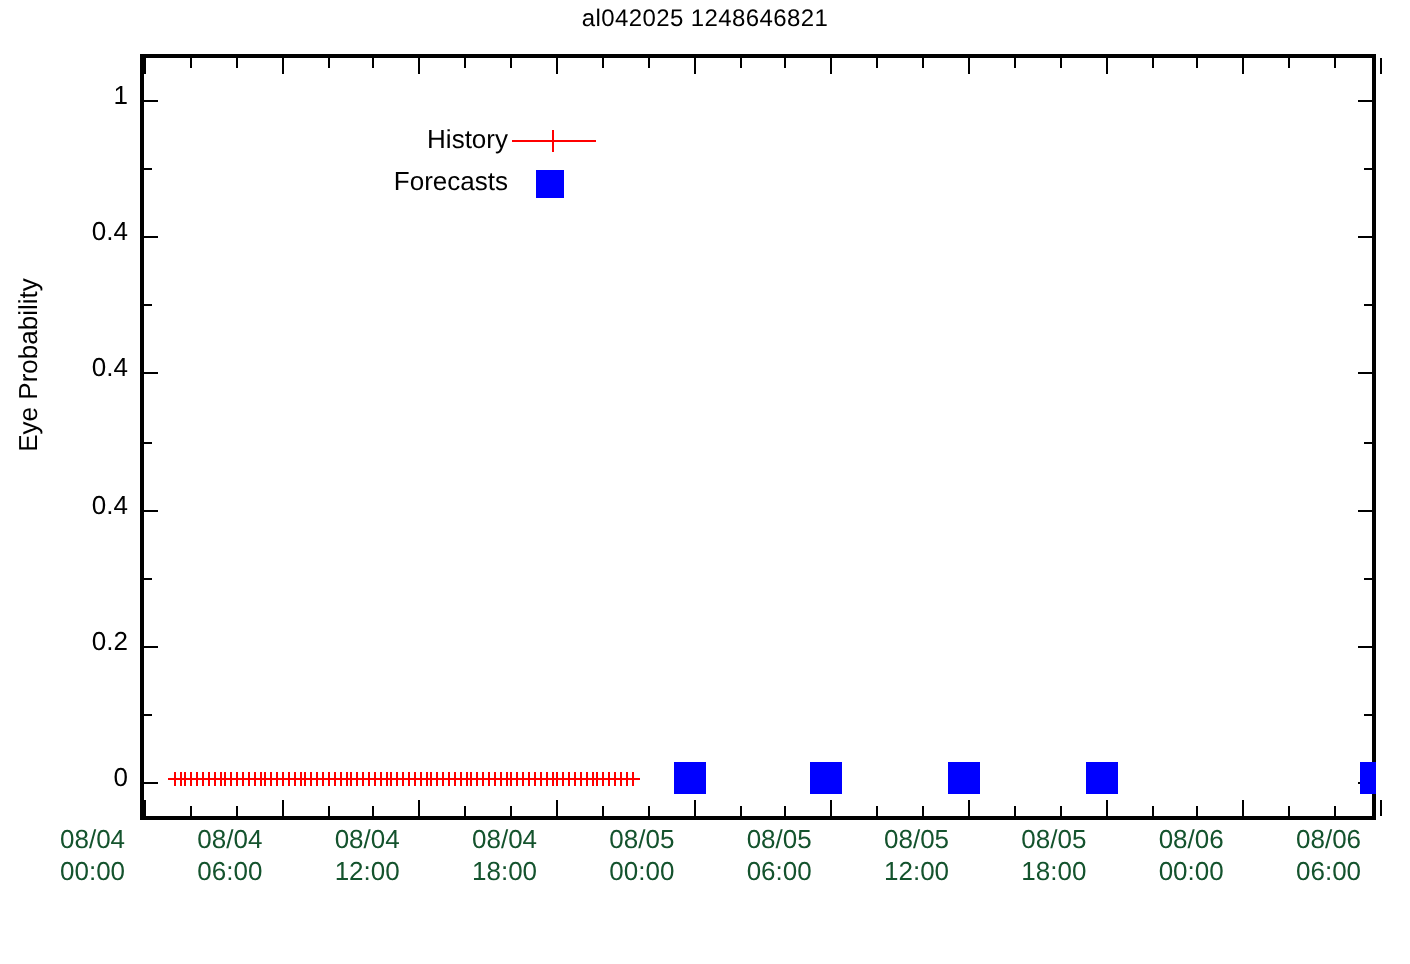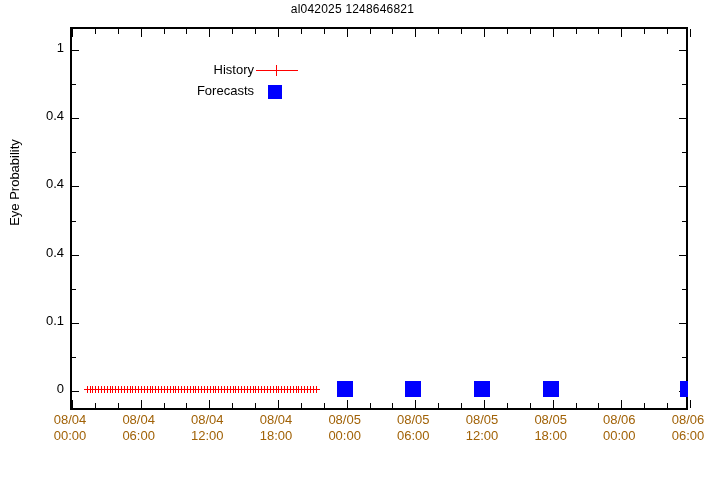--- a/index.html
+++ b/index.html
@@ -114,23 +114,22 @@
     position: absolute;
     left: 0px;
     top: 412px;
     width: 705px;
     height: 44px;
   }
   .xlabel-text {
     position: absolute;
     width: 80px;
     margin-left: -40px;
-    text-align: center;
     font-size: 13px;
-    color: #a16207;
+    color: #14532d;
     line-height: 16px;
   }
   
   #ylabel-title {
     position: absolute;
     left: -96px;
     top: 175px;
     width: 220px;
     text-align: center;
     font-size: 13px;
@@ -342,21 +341,21 @@
           <div class="legend-label">Forecasts</div>
           <div class="legend-key">
             <div class="legend-square"></div>
           </div>
         </div>
       </div>
   </div>
 
   <div id="ytick-labels">
       <div class="ylabel-text" style="top: 354.482px;">0</div>
-      <div class="ylabel-text" style="top: 286.089px;">0.1</div>
+      <div class="ylabel-text" style="top: 286.089px;">0.2</div>
       <div class="ylabel-text" style="top: 217.696px;">0.4</div>
       <div class="ylabel-text" style="top: 149.304px;">0.4</div>
       <div class="ylabel-text" style="top: 80.9107px;">0.4</div>
       <div class="ylabel-text" style="top: 12.5179px;">1</div>
     </div>
   <div id="xtick-labels">
       <div class="xlabel-text" style="left: 70px; top: 0px;">
         <div>08/04</div>
         <div>00:00</div>
       </div>

